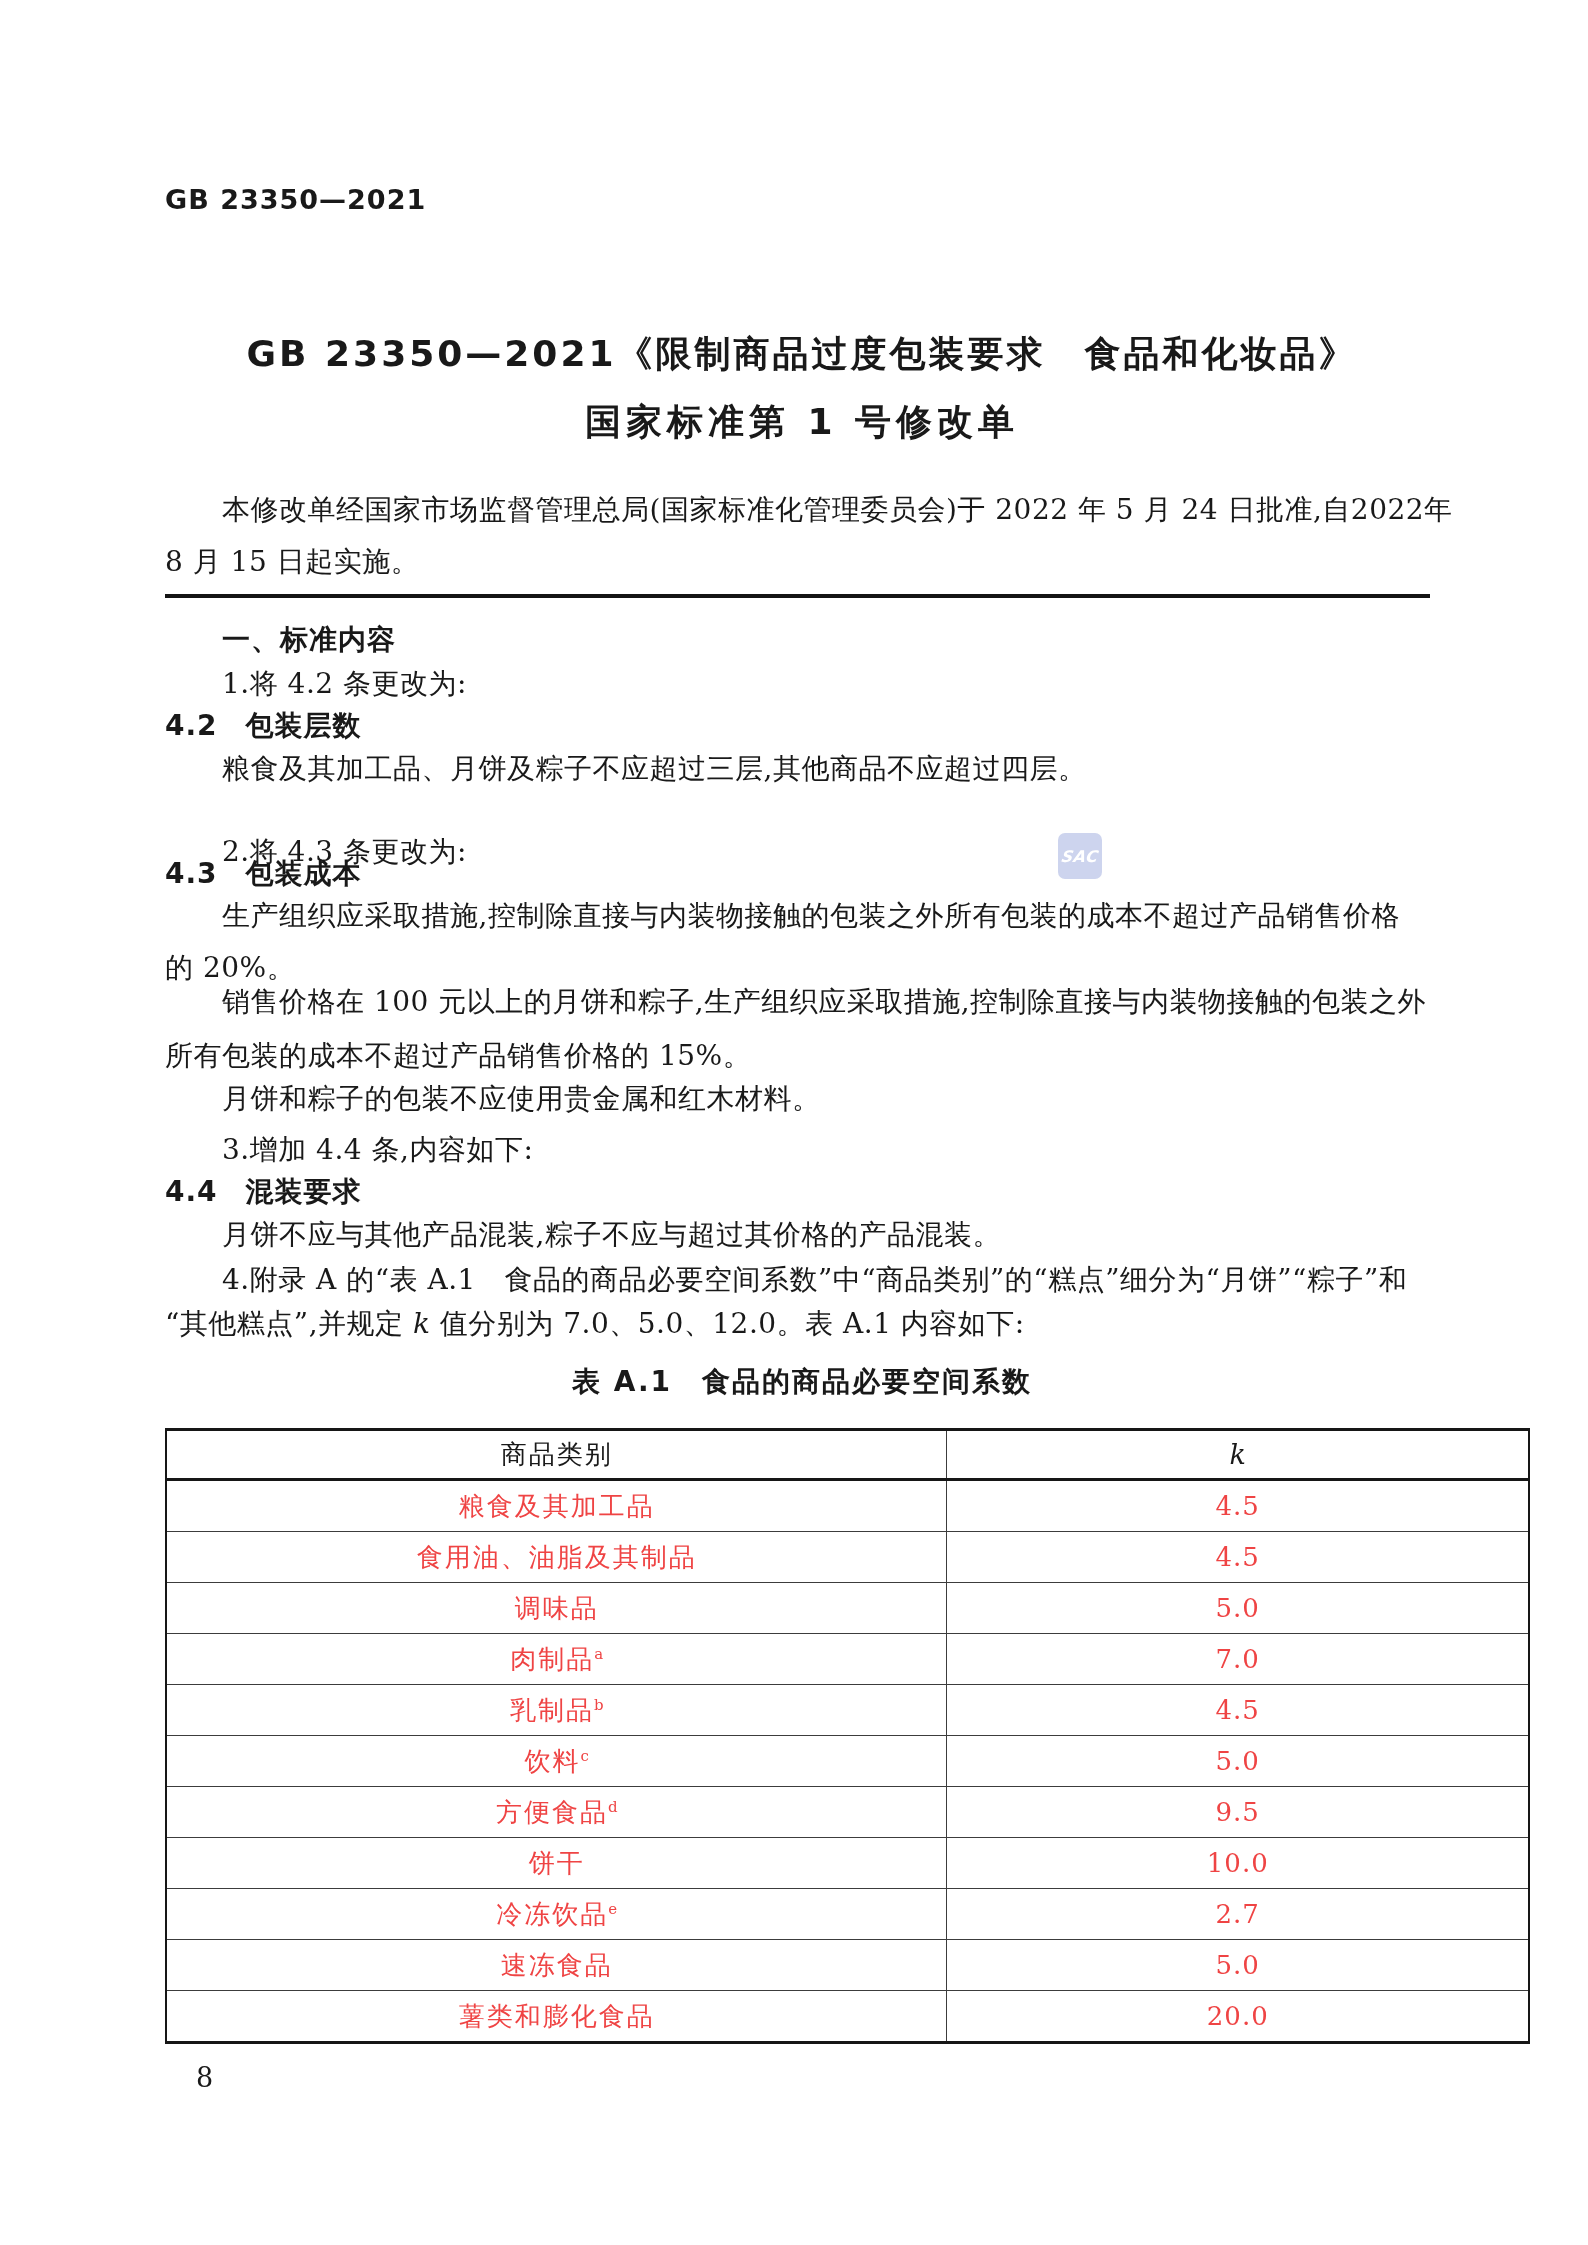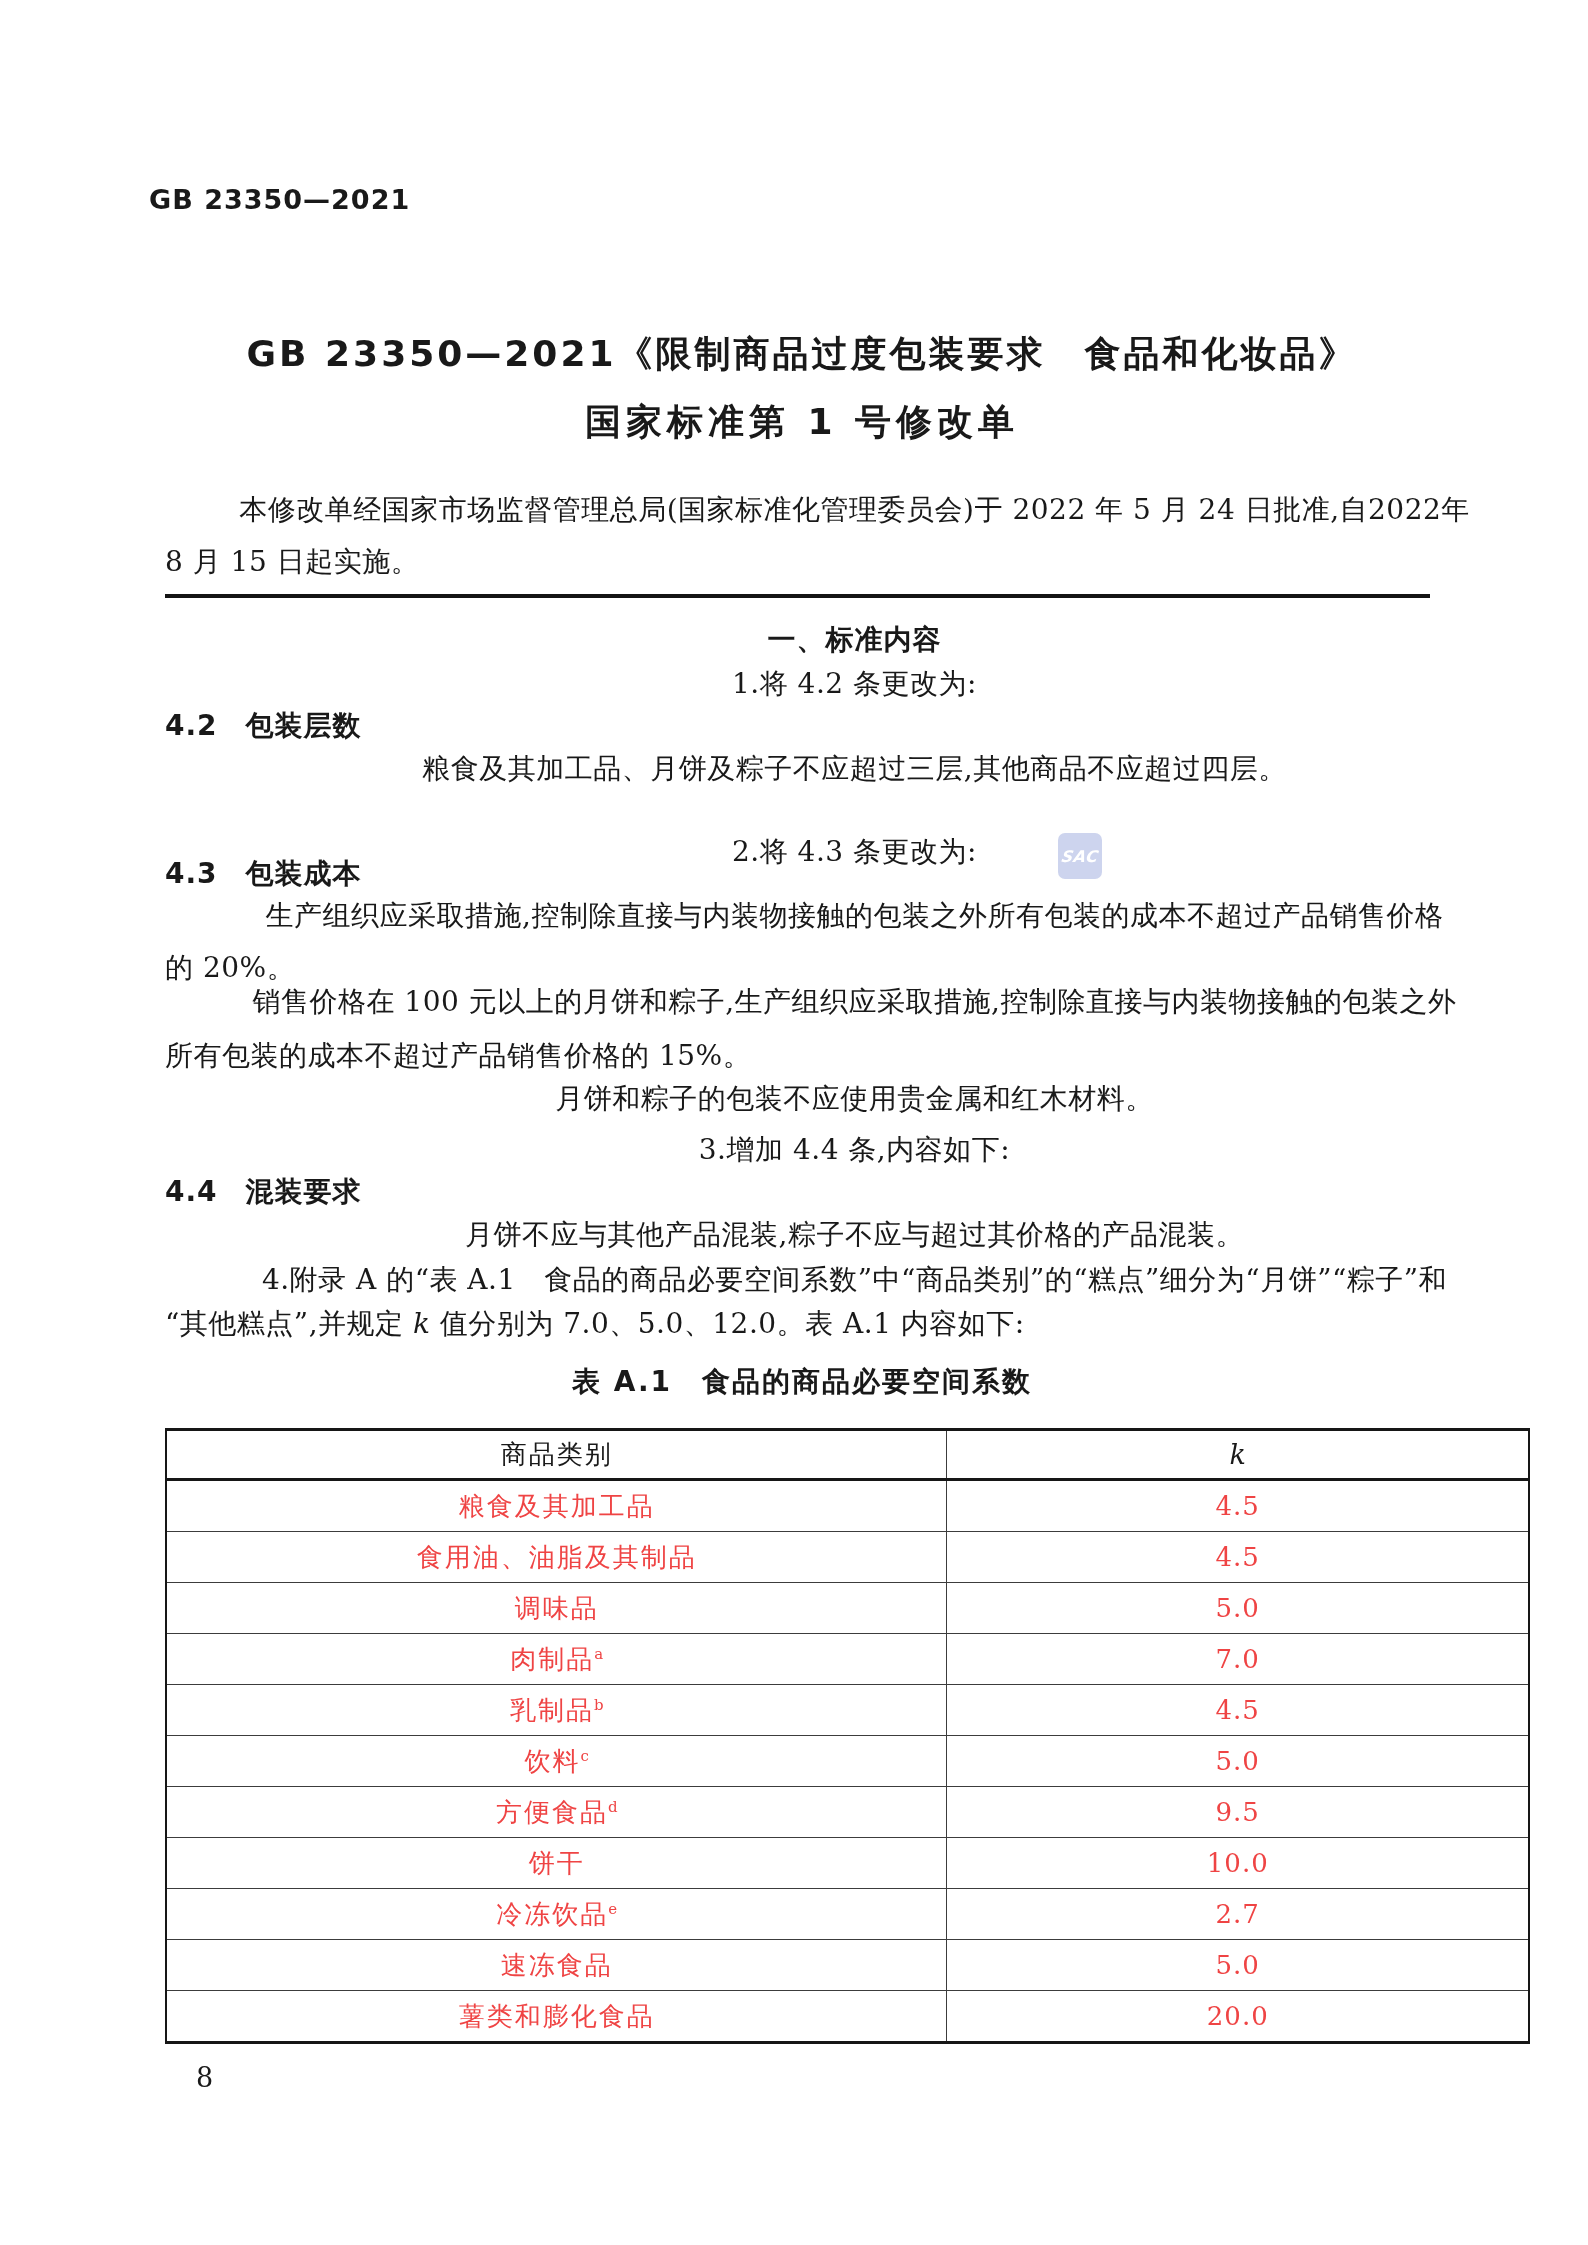--- a/index.html
+++ b/index.html
@@ -12,33 +12,33 @@
     color:#191919;
   }
   
   .ln{
     position:absolute;left:165px;width:1265px;
     font-size:28px;line-height:32px;
     letter-spacing:0.5px;
     white-space:nowrap;
     z-index:2;
   }
-  .ind{padding-left:57px;text-align:center;}           
+  .ind{padding-left:57px;}           
   .hd{
     font-family:"DejaVu Sans","Liberation Sans",sans-serif;
     font-weight:bold;font-size:28px;letter-spacing:1px;
   }
   .hd .clause-title{margin-left:28px;}
   .center{left:0;width:1588px;text-align:center;padding-left:8px;}
   .doc-title{
     font-family:"DejaVu Sans","Liberation Sans",sans-serif;
     font-weight:bold;font-size:36px;letter-spacing:3px;
   }
   .page-hdr{
-    position:absolute;left:149px;top:184px;
+    position:absolute;left:165px;top:184px;
     font-family:"DejaVu Sans","Liberation Sans",sans-serif;
     font-weight:bold;font-size:27px;letter-spacing:1px;z-index:2;
   }
   .rule{
     position:absolute;left:165px;top:594px;width:1265px;height:4px;
     background:#141414;z-index:2;
   }
   .watermark{
     position:absolute;left:1058px;top:833px;width:44px;height:46px;
     background:#cdd4ee;border-radius:7px;

